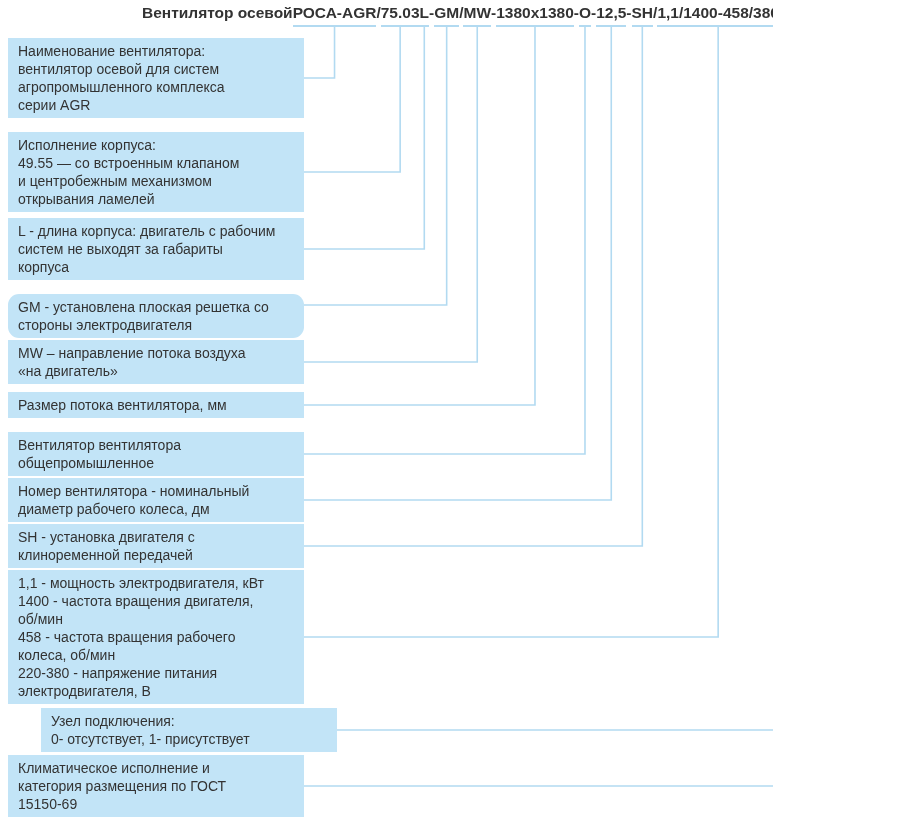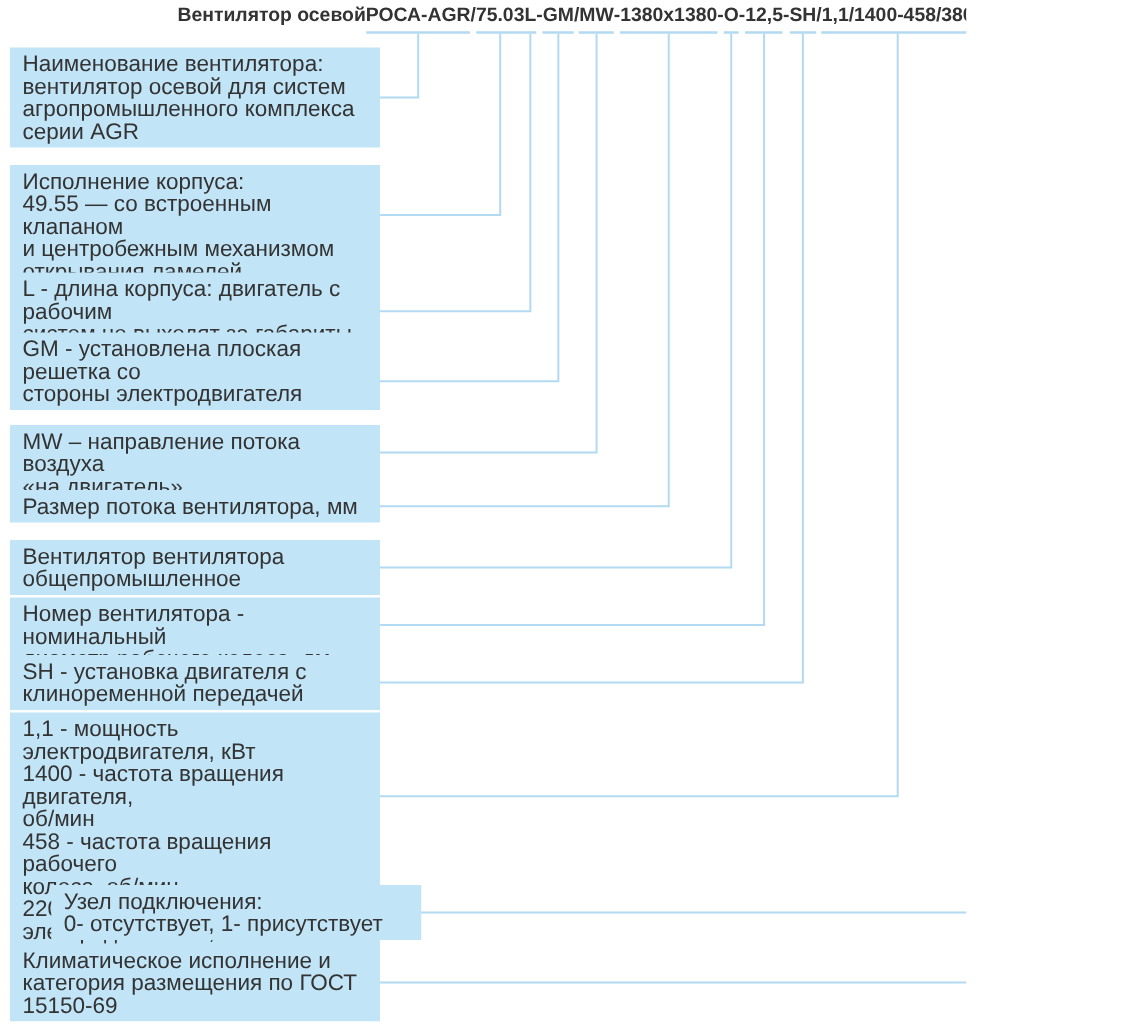--- a/index.html
+++ b/index.html
@@ -10,21 +10,21 @@
   #title{
     position:absolute;left:142px;top:4px;
     font-size:15.5px;font-weight:bold;color:#333;
     white-space:nowrap;
   }
   #title .tok{display:inline-block;border-bottom:2px solid #b2daf1;padding-bottom:3px;}
   #title .sep{display:inline-block;padding-bottom:5px;}
   .box{
     position:absolute;left:8px;width:296px;box-sizing:border-box;
     background:#c2e4f7;color:#333;
-    font-size:18px;line-height:18px;
+    font-size:14px;line-height:18px;
     padding:4px 10px;white-space:pre-line;
   }
 </style>
 </head>
 <body>
 
 <div id="page">
   <svg id="lines" viewBox="0 0 900 819" xmlns="http://www.w3.org/2000/svg">
       <polyline points="304,78 334.5390625,78 334.5390625,27"></polyline>
       <polyline points="304,172 400.1484375,172 400.1484375,27"></polyline>
@@ -45,21 +45,21 @@
 вентилятор осевой для систем
 агропромышленного комплекса
 серии AGR</div>
       <div class="box" style="top: 132px;">Исполнение корпуса:
 49.55 — со встроенным клапаном
 и центробежным механизмом
 открывания ламелей</div>
       <div class="box" style="top: 218px;">L - длина корпуса: двигатель с рабочим
 систем не выходят за габариты
 корпуса</div>
-      <div class="box" style="top: 266px;">GM - установлена плоская решетка со
+      <div class="box" style="top: 294px; border-radius: 11px;">GM - установлена плоская решетка со
 стороны электродвигателя</div>
       <div class="box" style="top: 340px;">MW – направление потока воздуха
 «на двигатель»</div>
       <div class="box" style="top: 392px;">Размер потока вентилятора, мм</div>
       <div class="box" style="top: 432px;">Вентилятор вентилятора
 общепромышленное</div>
       <div class="box" style="top: 478px;">Номер вентилятора - номинальный
 диаметр рабочего колеса, дм</div>
       <div class="box" style="top: 524px;">SH - установка двигателя с
 клиноременной передачей</div>

